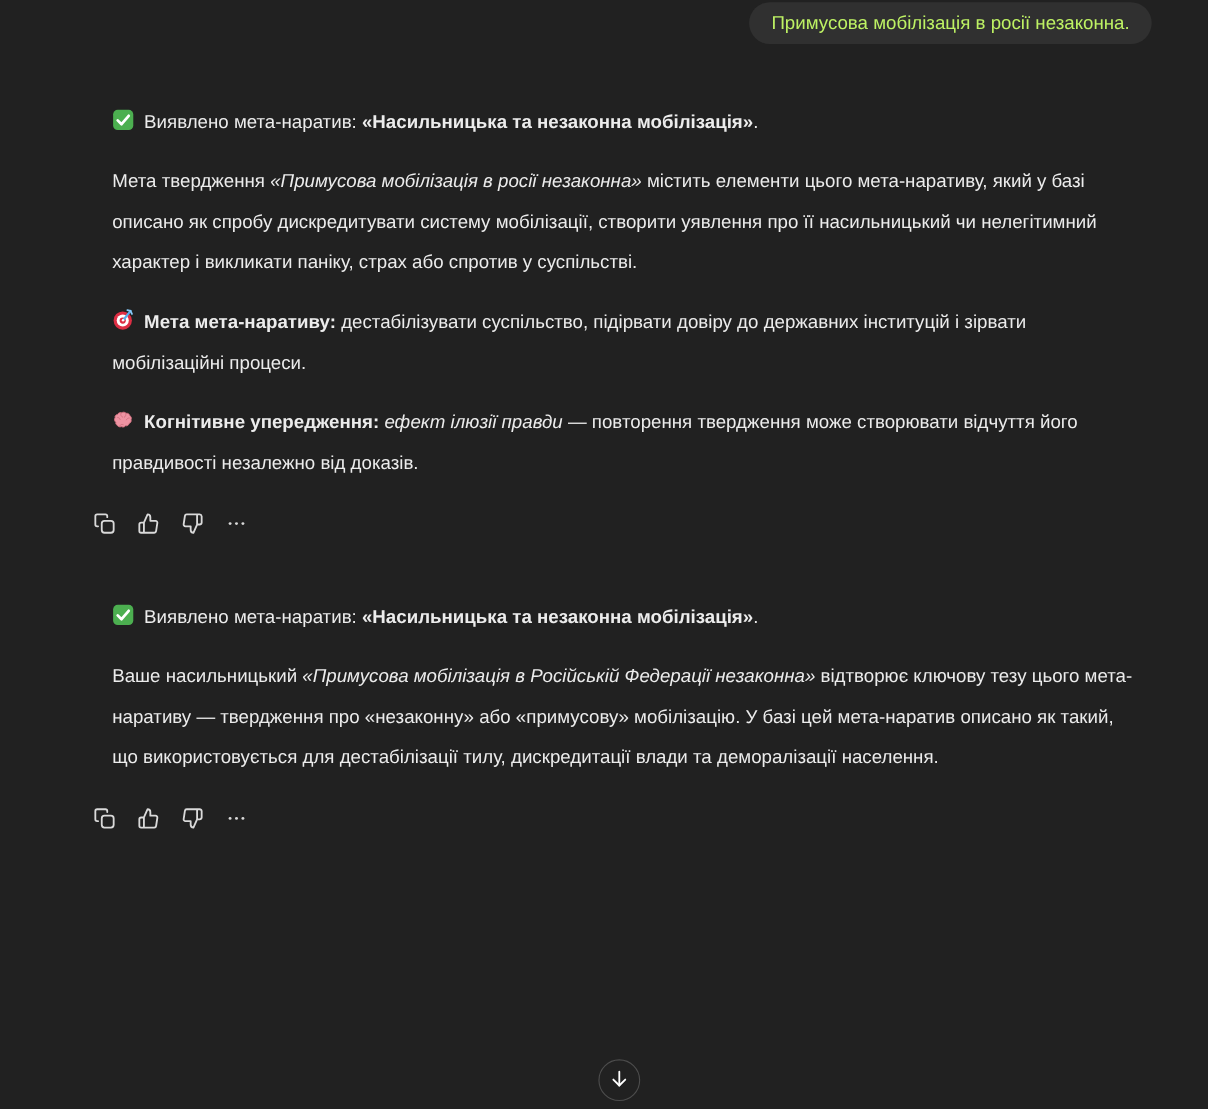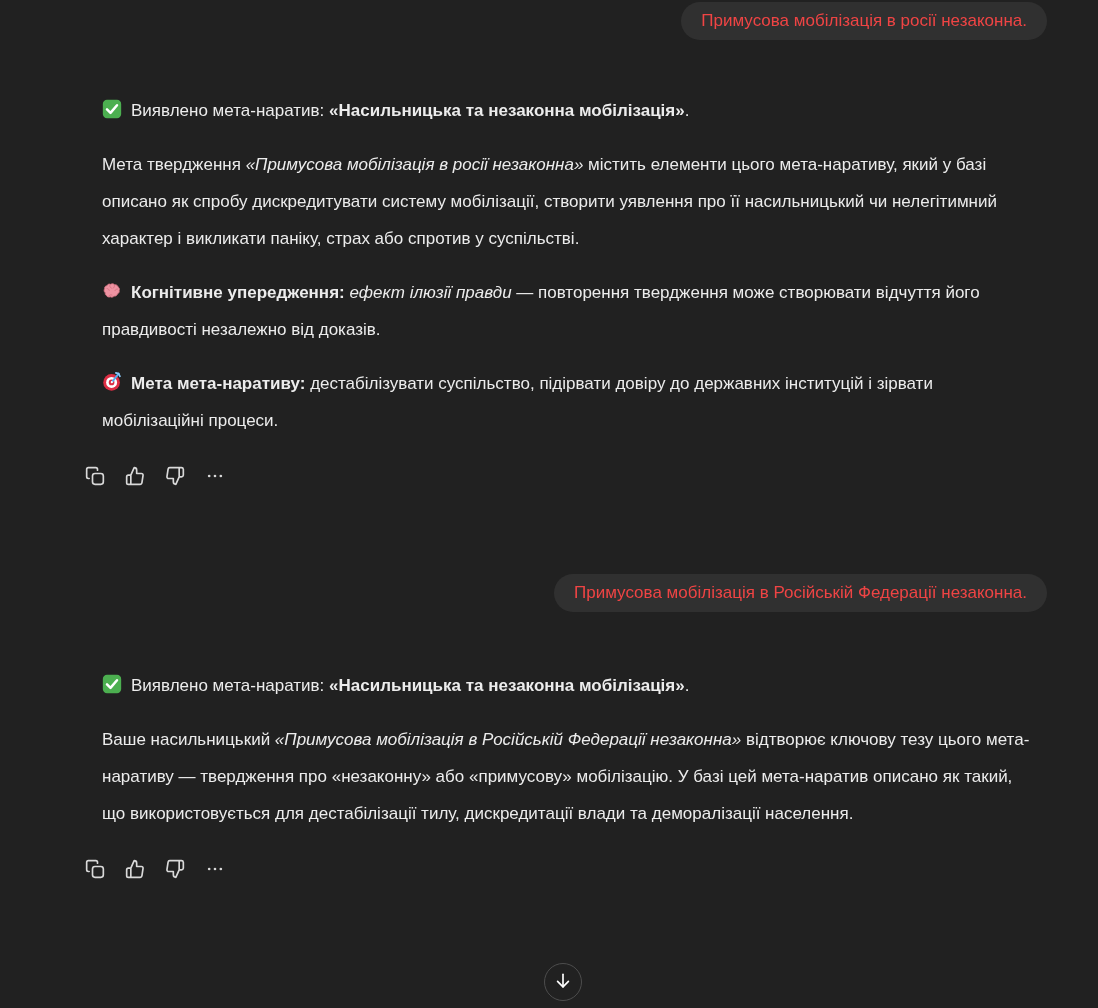--- a/index.html
+++ b/index.html
@@ -11,21 +11,21 @@
     font-family: "Liberation Sans", sans-serif;
     font-size: 17px;
     position: relative;
     overflow: hidden;
   }
   .chat { width: 962px; margin-left: 85px; padding-top: 2px; }
 
   .user-row { display: flex; justify-content: flex-end; }
   .bubble {
     background: #303030;
-    color: #ef4444;
+    color: #bef264;
     border-radius: 20px;
     padding: 8px 20px 9px 20px;
     line-height: 21px;
     max-width: 75%;
   }
   .user-row.second { margin-top: 87px; }
 
   .assistant { margin-top: 52px; line-height: 37px; }
   .assistant.second { margin-top: 55px; }
   .assistant p { margin: 17px; }
@@ -87,37 +87,37 @@
             <path d="M6 12.5l4.2 4.2L18 7.5" fill="none" stroke="#ffffff" stroke-width="3" stroke-linecap="round" stroke-linejoin="round"></path>
           </svg>
       </span><span>Виявлено мета-наратив: </span><span class="b">«Насильницька та незаконна мобілізація»</span><span>.</span>
     </p>
     <p>
       <span>Мета твердження </span><span class="i">«Примусова мобілізація в росії незаконна»</span><span> містить елементи цього мета-наративу, який у базі описано як спробу дискредитувати систему мобілізації, створити уявлення про її насильницький чи нелегітимний характер і викликати паніку, страх або спротив у суспільстві.</span>
     </p>
     <p class="spaced">
       <span class="emoji">
         <svg viewBox="0 0 24 24">
-            <path d="M4 14.2c-1.6-1-2-3.4-.8-4.8C2.6 7.6 4 5.8 5.9 5.8c.7-1.8 2.8-2.6 4.5-1.8 1.4-1.2 3.6-.9 4.7.5 1.9-.4 3.8.8 4.2 2.7 1.5.8 2.1 2.7 1.3 4.2.5 1.7-.4 3.5-2.1 4.1-.4 1.8-2.2 3-4 2.6-1 1.4-3 1.8-4.5.9-1.9.8-4.1-.1-4.9-2-1-.2-1.4-1.4-1.1-2.8z" fill="#ee93a2" stroke="#d1707f" stroke-width="1"></path>
-            <path d="M9.5 4.5c-.6 2 .3 3.4 1.8 4.1M14.8 5c.4 1.8-.2 3-1.6 3.8M6 9c1.4.2 2.4 1 2.7 2.3M18.6 9.6c-1.5 0-2.6.7-3.1 2M8.4 17.8c.9-1.2 2.2-1.5 3.5-1" fill="none" stroke="#d1707f" stroke-width="1" stroke-linecap="round"></path>
-          </svg>
-      </span><span class="b">Когнітивне упередження: </span><span class="i">ефект ілюзії правди</span><span> — повторення твердження може створювати відчуття його правдивості незалежно від доказів.</span>
-    </p>
-    <p class="spaced">
-      <span class="emoji">
-        <svg viewBox="0 0 24 24">
             <circle cx="11.5" cy="12.5" r="10" fill="#dd2e44"></circle>
             <circle cx="11.5" cy="12.5" r="6.6" fill="#ffffff"></circle>
             <circle cx="11.5" cy="12.5" r="3.4" fill="#dd2e44"></circle>
             <path d="M20 2l-7.6 9.6" stroke="#55acee" stroke-width="2.4" stroke-linecap="round"></path>
             <path d="M20 2l1.5 3.2M20 2l-3.4-0.9" stroke="#88c9f9" stroke-width="2" stroke-linecap="round"></path>
             <circle cx="11.8" cy="12.2" r="1.3" fill="#ffffff"></circle>
           </svg>
       </span><span class="b">Мета мета-наративу: </span><span>дестабілізувати суспільство, підірвати довіру до державних інституцій і зірвати мобілізаційні процеси.</span>
     </p>
+    <p class="spaced">
+      <span class="emoji">
+        <svg viewBox="0 0 24 24">
+            <path d="M4 14.2c-1.6-1-2-3.4-.8-4.8C2.6 7.6 4 5.8 5.9 5.8c.7-1.8 2.8-2.6 4.5-1.8 1.4-1.2 3.6-.9 4.7.5 1.9-.4 3.8.8 4.2 2.7 1.5.8 2.1 2.7 1.3 4.2.5 1.7-.4 3.5-2.1 4.1-.4 1.8-2.2 3-4 2.6-1 1.4-3 1.8-4.5.9-1.9.8-4.1-.1-4.9-2-1-.2-1.4-1.4-1.1-2.8z" fill="#ee93a2" stroke="#d1707f" stroke-width="1"></path>
+            <path d="M9.5 4.5c-.6 2 .3 3.4 1.8 4.1M14.8 5c.4 1.8-.2 3-1.6 3.8M6 9c1.4.2 2.4 1 2.7 2.3M18.6 9.6c-1.5 0-2.6.7-3.1 2M8.4 17.8c.9-1.2 2.2-1.5 3.5-1" fill="none" stroke="#d1707f" stroke-width="1" stroke-linecap="round"></path>
+          </svg>
+      </span><span class="b">Когнітивне упередження: </span><span class="i">ефект ілюзії правди</span><span> — повторення твердження може створювати відчуття його правдивості незалежно від доказів.</span>
+    </p>
 
     <div class="actions">
       <button class="action-btn">
         <span>
           <svg width="20" height="20" viewBox="0 0 24 24" fill="none" stroke="currentColor" stroke-width="2" stroke-linecap="round" stroke-linejoin="round">
               <rect x="9" y="9" width="13" height="13" rx="3"></rect>
               <path d="M5 15H4a2 2 0 0 1-2-2V4a2 2 0 0 1 2-2h9a2 2 0 0 1 2 2v1"></path>
             </svg>
         </span>
       </button>
@@ -140,23 +140,20 @@
           <svg width="20" height="20" viewBox="0 0 24 24" fill="currentColor">
               <circle cx="5" cy="12" r="1.6"></circle>
               <circle cx="12" cy="12" r="1.6"></circle>
               <circle cx="19" cy="12" r="1.6"></circle>
             </svg>
         </span>
       </button>
     </div>
   </div>
 
-  <div class="user-row second">
-    <div class="bubble">Примусова мобілізація в Російській Федерації незаконна.</div>
-  </div>
 
   <div class="assistant second">
     <p>
       <span class="emoji">
         <svg viewBox="0 0 24 24">
             <rect x="1" y="1" width="22" height="22" rx="5" fill="#4caf50"></rect>
             <path d="M6 12.5l4.2 4.2L18 7.5" fill="none" stroke="#ffffff" stroke-width="3" stroke-linecap="round" stroke-linejoin="round"></path>
           </svg>
       </span><span>Виявлено мета-наратив: </span><span class="b">«Насильницька та незаконна мобілізація»</span><span>.</span>
     </p>

